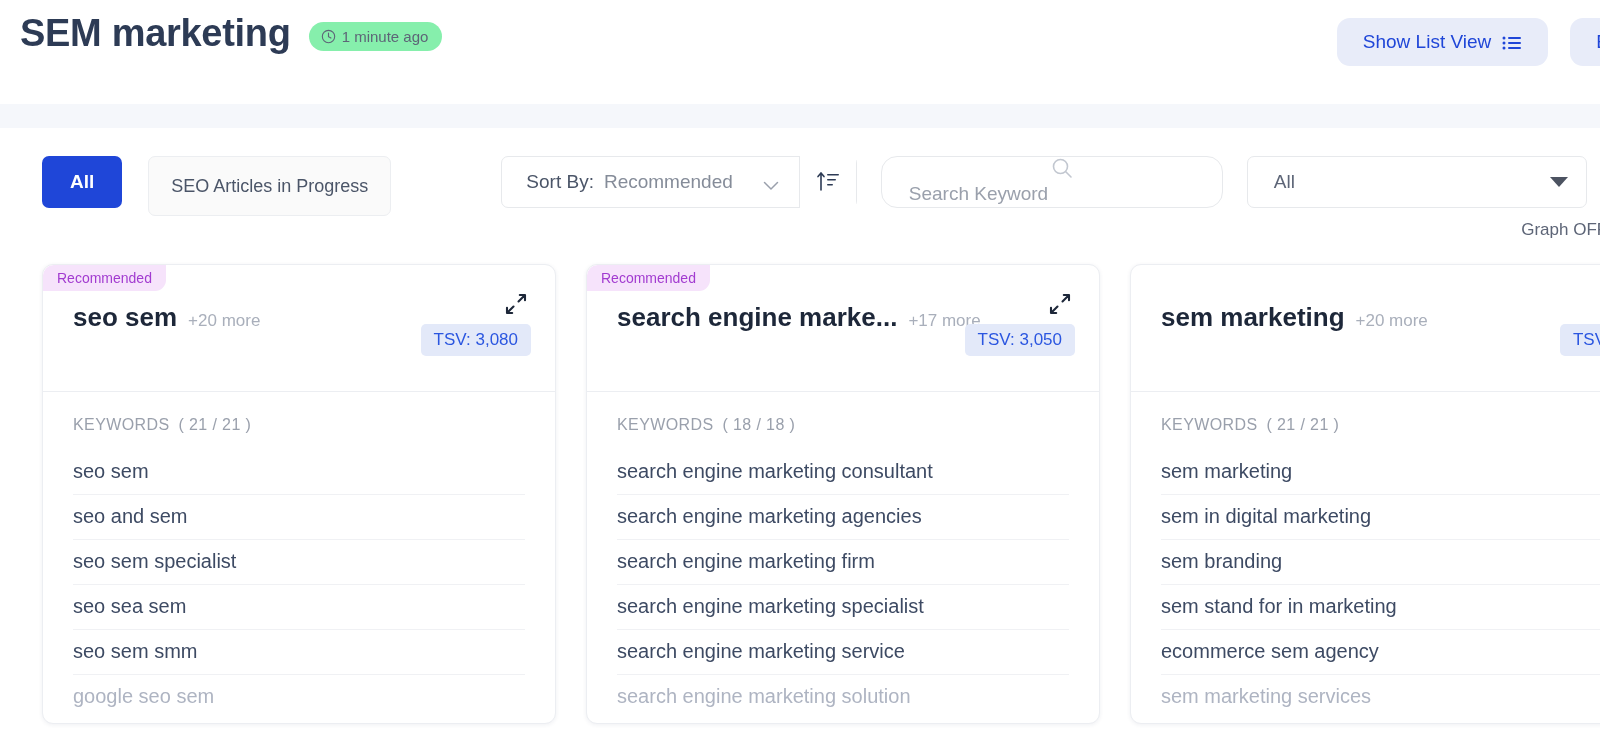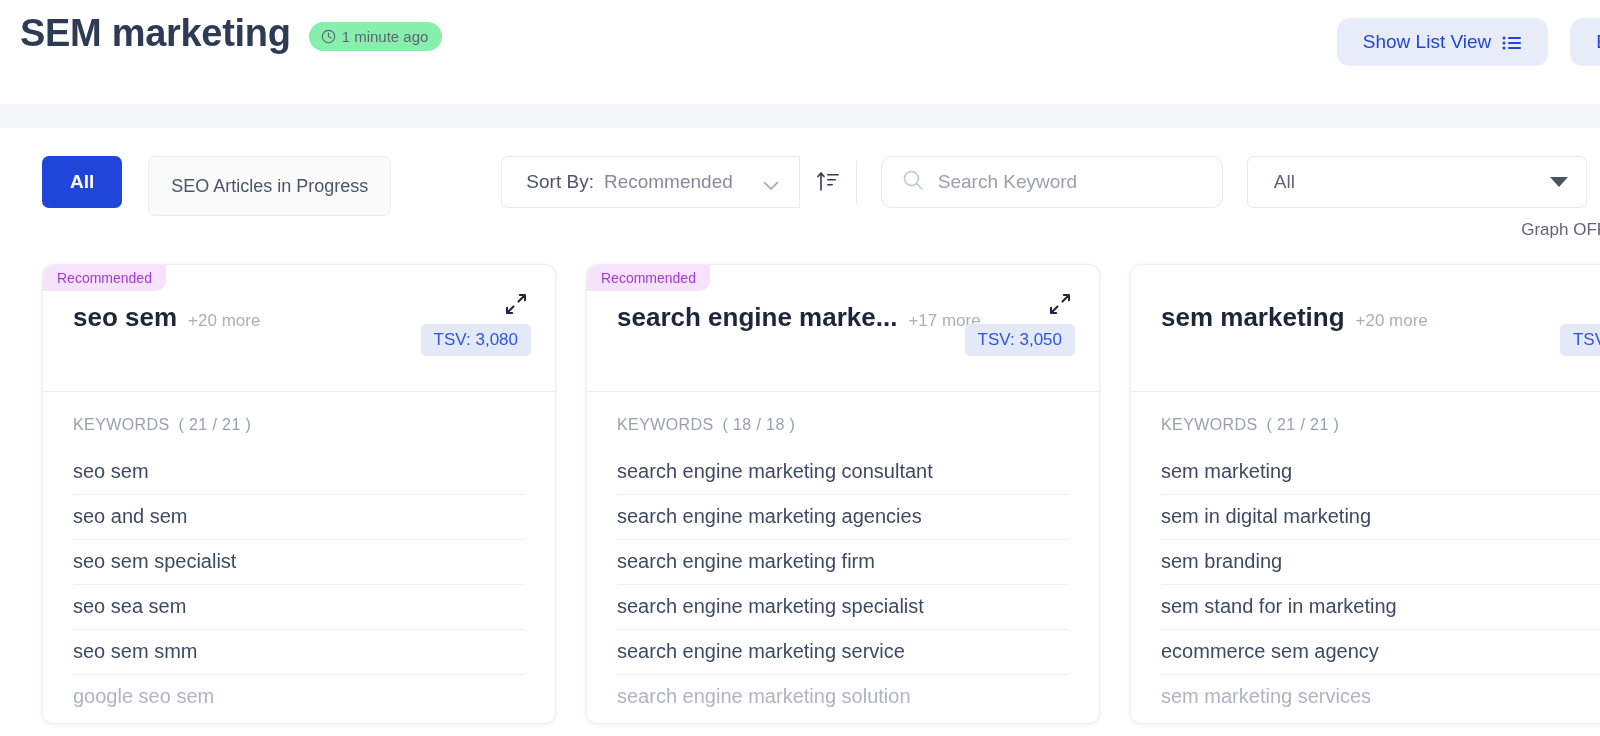--- a/index.html
+++ b/index.html
@@ -128,26 +128,27 @@
   .chev-down { width: 16px; height: 10px; margin-right: 20px; }
   .sort-divider { width: 1px; height: 52px; background: #e7e9ec; }
   .sort-icon-btn {
     width: 56px; height: 52px;
     display: flex; align-items: center; justify-content: center;
     background: #fff; border: none; cursor: pointer;
   }
   .search-box {
     display: flex; align-items: center;
     border: 1px solid #e7e9ec;
-    border-radius: 11px;
+    border-radius: 16px;
     height: 52px;
     width: 342px;
     margin-left: 16px;
     background: #fff;
     padding-left: 20px;
+    flex-direction: column;
   }
   .search-box svg { flex: 0 0 22px; }
   .search-input {
     border: none; outline: none;
     font-size: 19px;
     font-family: "Liberation Sans", sans-serif;
     color: #333;
     margin-left: 14px;
     width: 100%;
     background: transparent;

